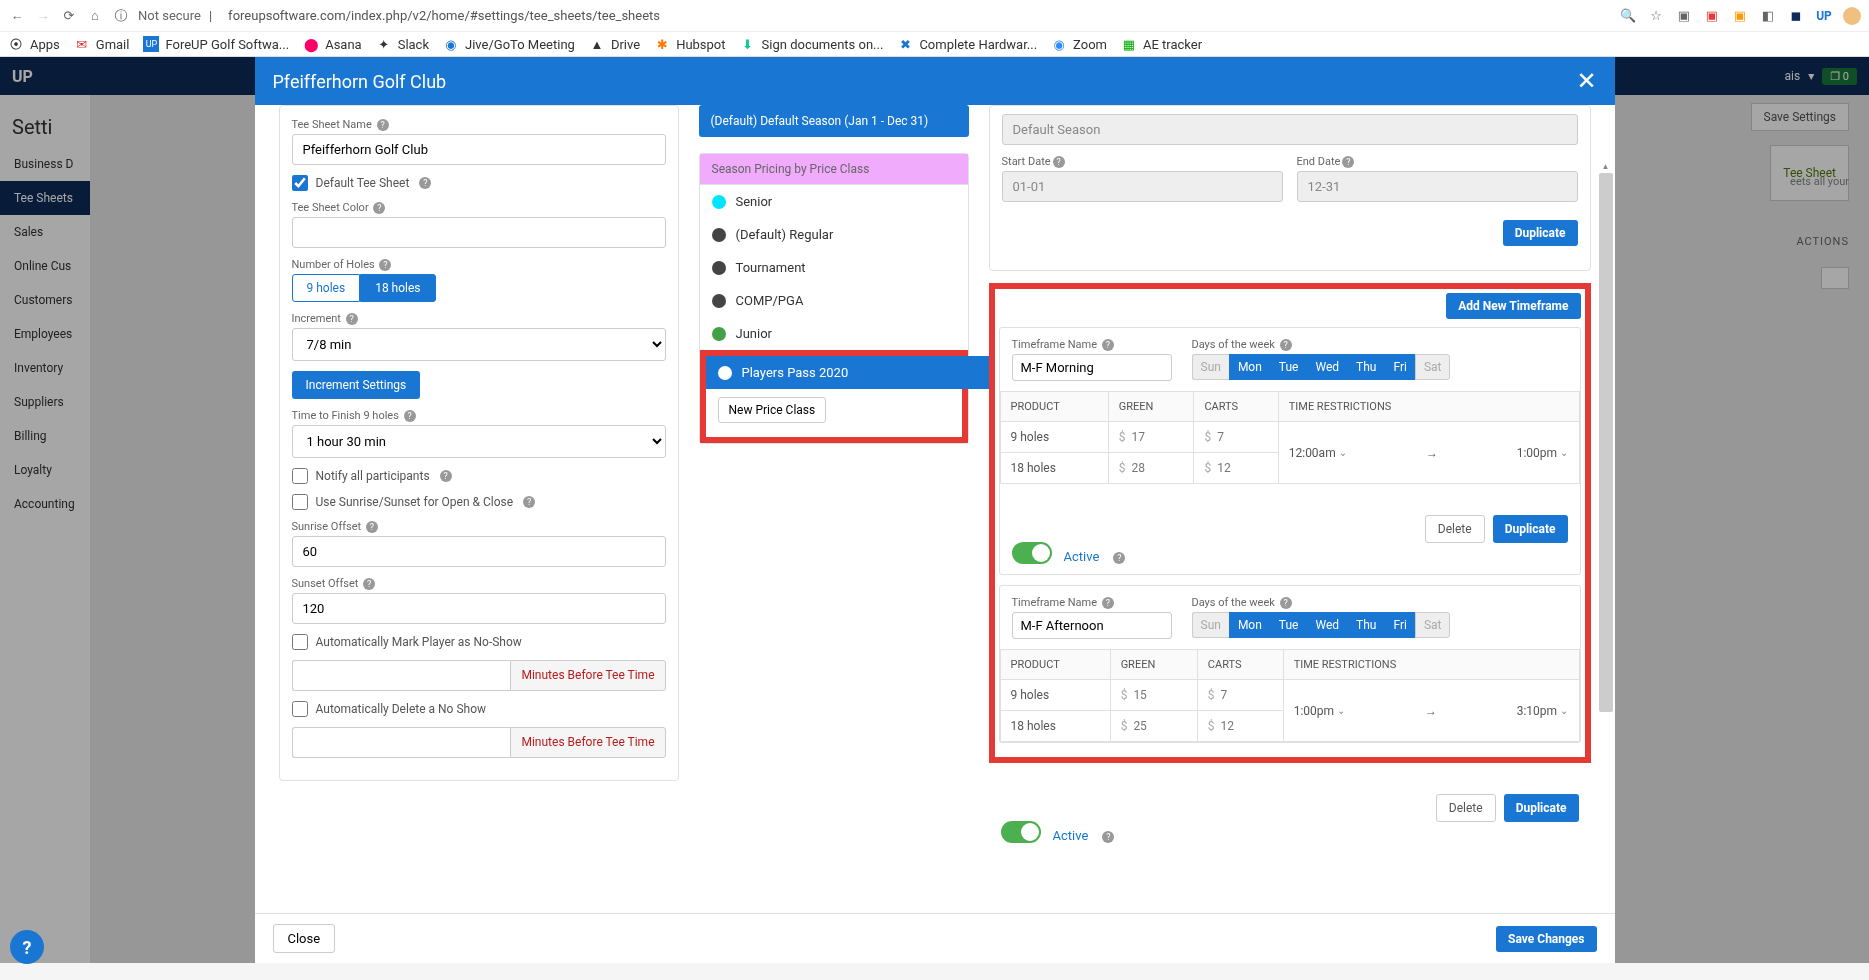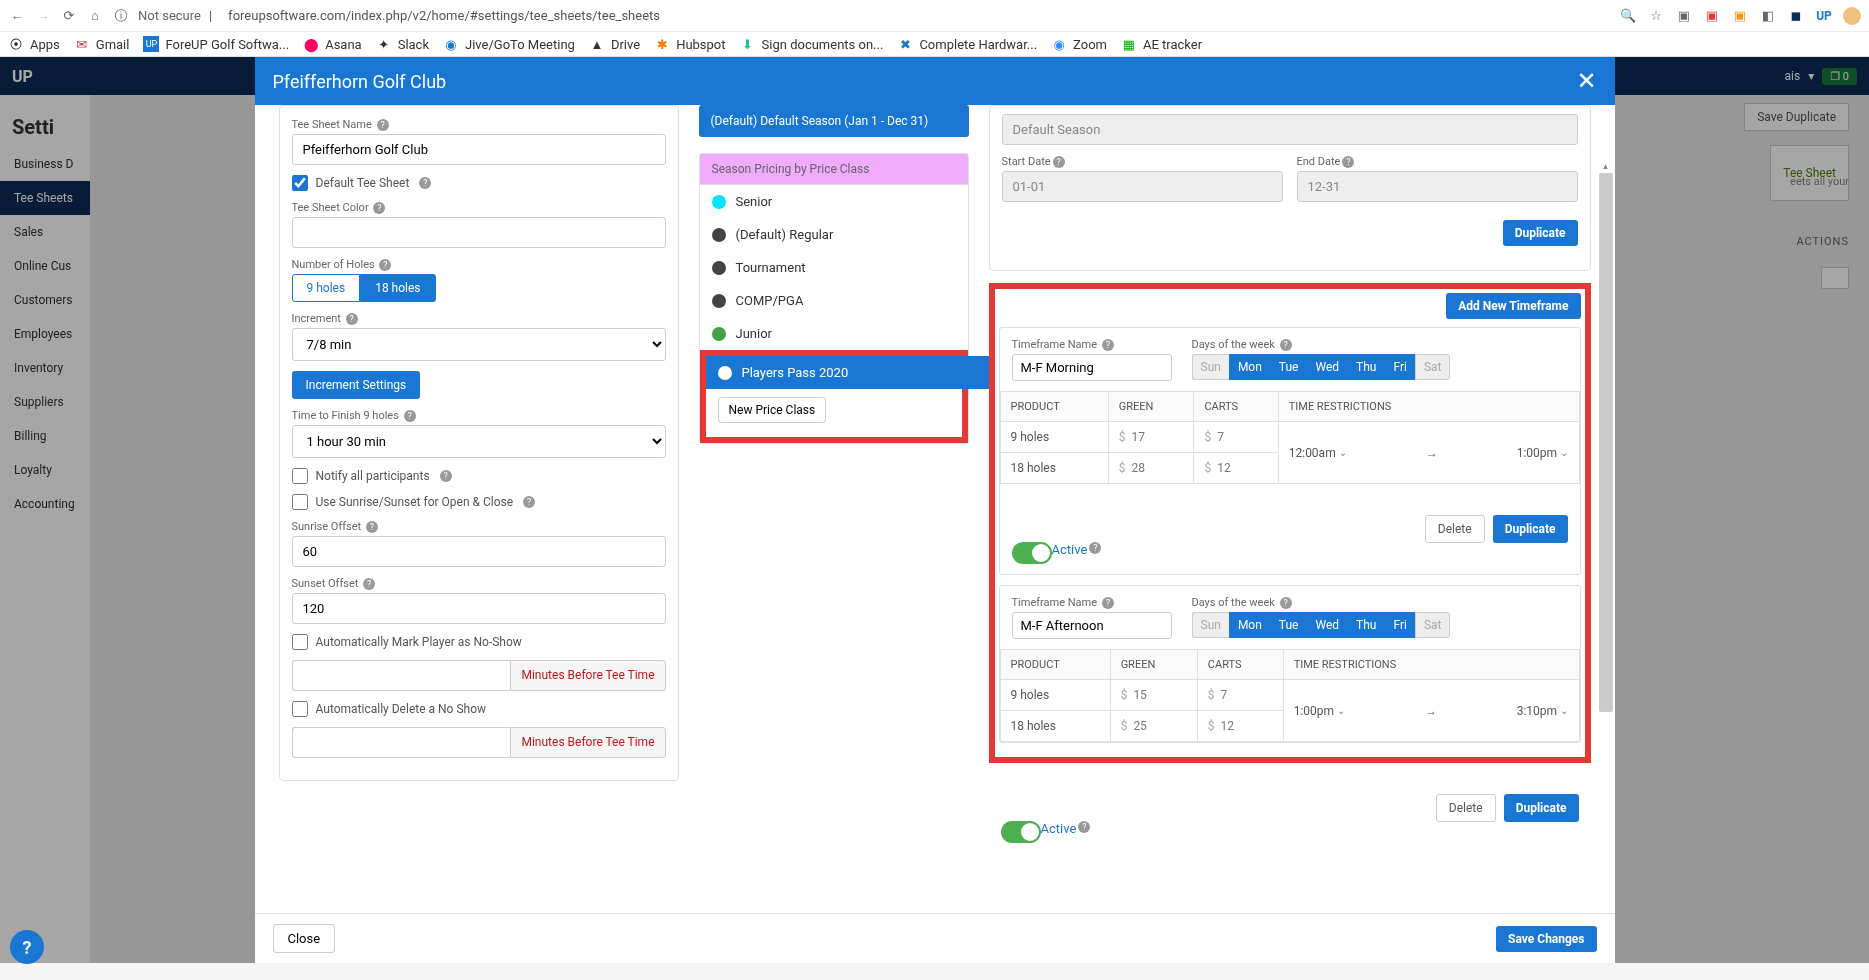--- a/index.html
+++ b/index.html
@@ -20,21 +20,21 @@
 
 .app-wrap { position: relative; height: calc(100vh - 74px); }
 .app-bg { position: absolute; inset: 0; background: #e8e8e8; }
 .app-topbar { height: 38px; background: #0d2c5a; display: flex; align-items: center; padding: 0 12px; }
 .app-topbar .logo { color: #fff; font-weight: bold; font-size: 16px; }
 .app-topbar .top-right { margin-left: auto; display: flex; gap: 8px; align-items: center; color: #fff; font-size: 12px; }
 .app-topbar .top-right .badge { background: #1a7a3a; color: #fff; padding: 2px 8px; border-radius: 3px; font-size: 11px; }
 
 .app-body { display: flex; height: calc(100% - 38px); }
 .sidebar { width: 90px; background: #fff; padding-top: 20px; font-size: 12px; color: #333; }
-.sidebar-title { padding: 0 12px 8px; font-size: 20px; font-weight: 700; color: #333; }
+.sidebar-title { padding: 0 12px 8px; font-size: 20px; font-weight: 400; color: #333; }
 .sidebar-item { padding: 10px 14px; cursor: pointer; white-space: nowrap; overflow: hidden; }
 .sidebar-item.active { background: #0d2c5a; color: #fff; }
 
 .main-panel { flex: 1; position: relative; padding: 16px; }
 .main-panel .save-settings { position: absolute; top: 8px; right: 20px; background: #fff; border: 1px solid #ccc; padding: 6px 12px; font-size: 12px; cursor: pointer; color: #555; }
 .main-panel .tee-sheet-tag { position: absolute; top: 50px; right: 20px; background: #fff; border: 1px solid #ccc; padding: 20px 12px; font-size: 12px; color: #4d7c0f; }
 .main-panel .desc { position: absolute; top: 80px; right: 20px; font-size: 11px; color: #888; }
 .main-panel .actions-hdr { position: absolute; top: 140px; right: 20px; font-size: 11px; color: #666; letter-spacing: 1px; }
 .main-panel .actions-dd { position: absolute; top: 172px; right: 20px; width: 28px; height: 22px; border: 1px solid #ccc; background: #fff; }
 
@@ -110,21 +110,21 @@
 .price-table { width: 100%; border-collapse: collapse; margin: 10px 0 0; font-size: 12px; }
 .price-table th, .price-table td { border: 1px solid #e0e0e0; padding: 8px 10px; text-align: left; color: #555; }
 .price-table th { font-weight: normal; background: #fafafa; font-size: 11px; }
 .price-table .price-cell { color: #777; }
 .price-table .dollar { color: #aaa; margin-right: 6px; }
 .price-table .time-cell { display: flex; align-items: flex-end; justify-content: space-between; gap: 26px; }
 .price-table .time-sel { display: flex; align-items: center; gap: 3px; font-size: 12px; color: #555; }
 .price-table .chev { font-size: 10px; color: #888; }
 
 .tf-foot { display: flex; align-items: center; justify-content: space-between; padding: 10px 12px; }
-.toggle-wrap { display: flex; align-items: flex-start; gap: 0; font-size: 13px; color: #1976d2; margin-top: 48px; }
+.toggle-wrap { display: flex; align-items: flex-end; gap: 12px; font-size: 13px; color: #1976d2; margin-top: 48px; }
 .switch { position: relative; width: 40px; height: 22px; background: #4caf50; border-radius: 11px; }
 .switch .knob { position: absolute; right: 2px; top: 2px; width: 18px; height: 18px; background: #fff; border-radius: 50%; }
 .tf-foot .actions { display: flex; gap: 8px; }
 .btn-outline { background: #fff; border: 1px solid #ccc; padding: 6px 12px; font-size: 12px; border-radius: 3px; cursor: pointer; color: #555; }
 
 
 .modal-footer { border-top: 1px solid #e0e0e0; padding: 10px 18px; display: flex; justify-content: space-between; align-items: center; }
 .close-btn { background: #fff; border: 1px solid #ccc; padding: 6px 14px; border-radius: 3px; font-size: 13px; cursor: pointer; }
 
 
@@ -231,21 +231,21 @@
         <div class="sidebar-item">Online Cus</div>
         <div class="sidebar-item">Customers</div>
         <div class="sidebar-item">Employees</div>
         <div class="sidebar-item">Inventory</div>
         <div class="sidebar-item">Suppliers</div>
         <div class="sidebar-item">Billing</div>
         <div class="sidebar-item">Loyalty</div>
         <div class="sidebar-item">Accounting</div>
       </div>
       <div class="main-panel">
-        <button class="save-settings">Save Duplicate</button>
+        <button class="save-settings">Save Settings</button>
         <div class="tee-sheet-tag">Tee Sheet</div>
         <div class="desc">eets all your</div>
         <div class="actions-hdr">ACTIONS</div>
         <div class="actions-dd"></div>
       </div>
     </div>
   </div>
 
   <div class="overlay">
     <div class="modal">

